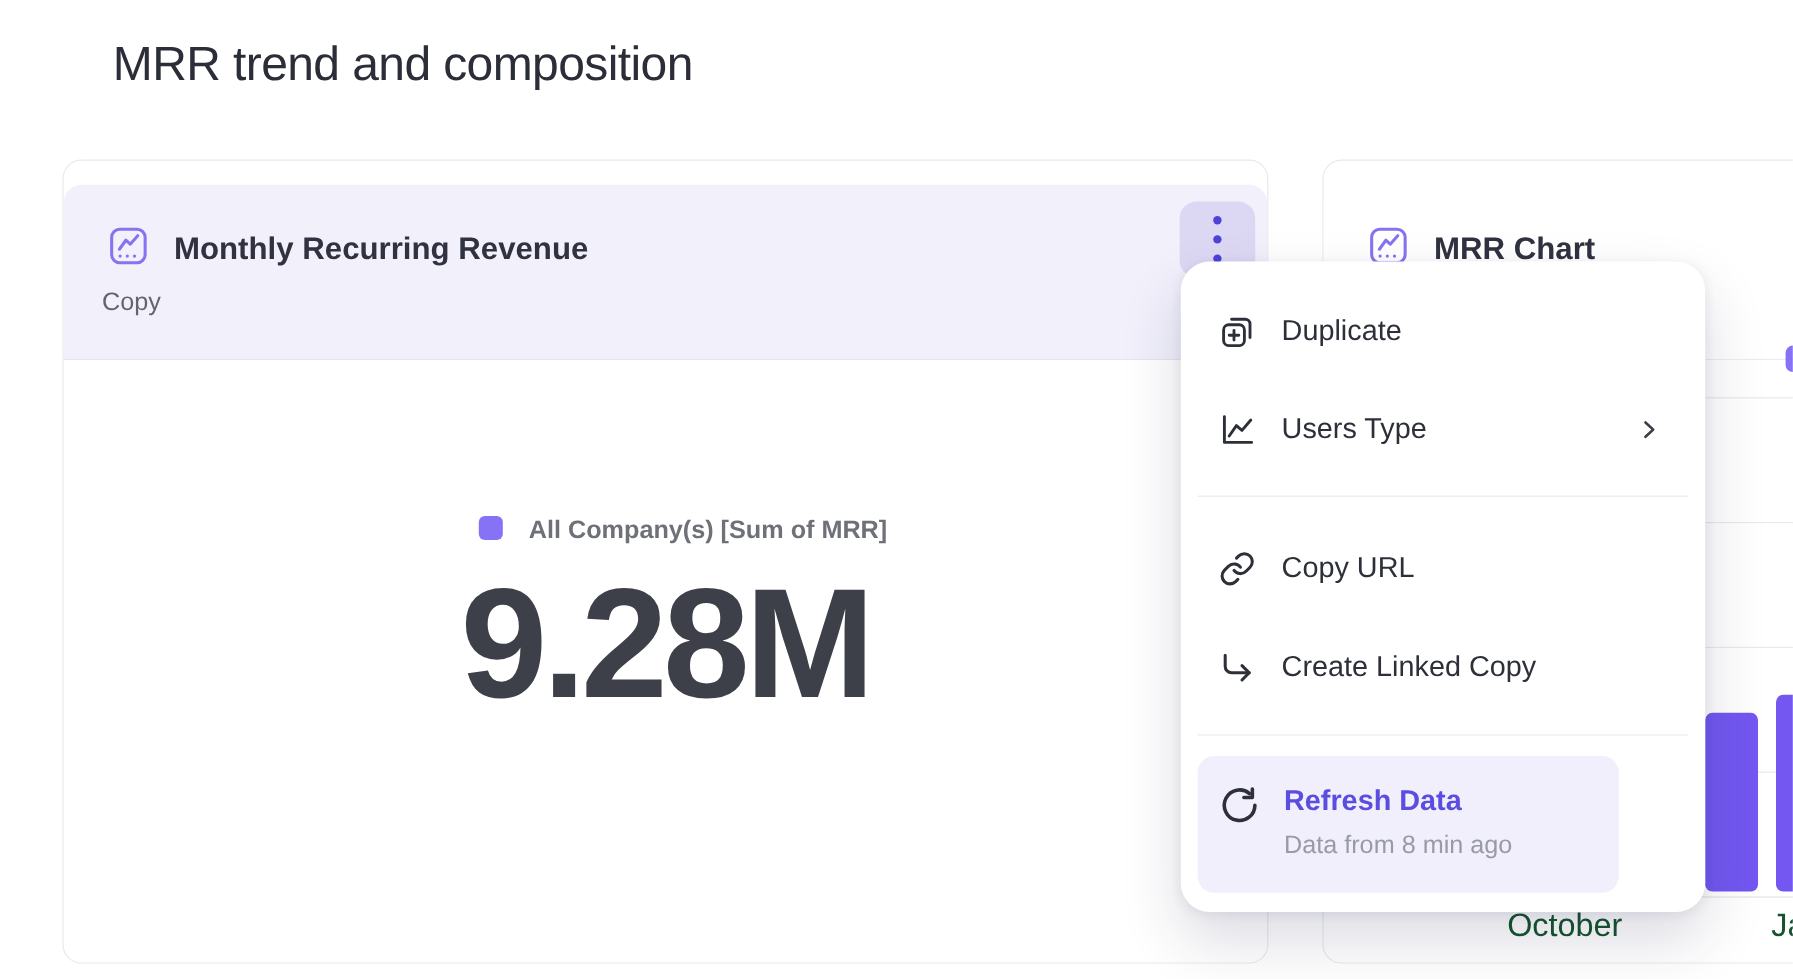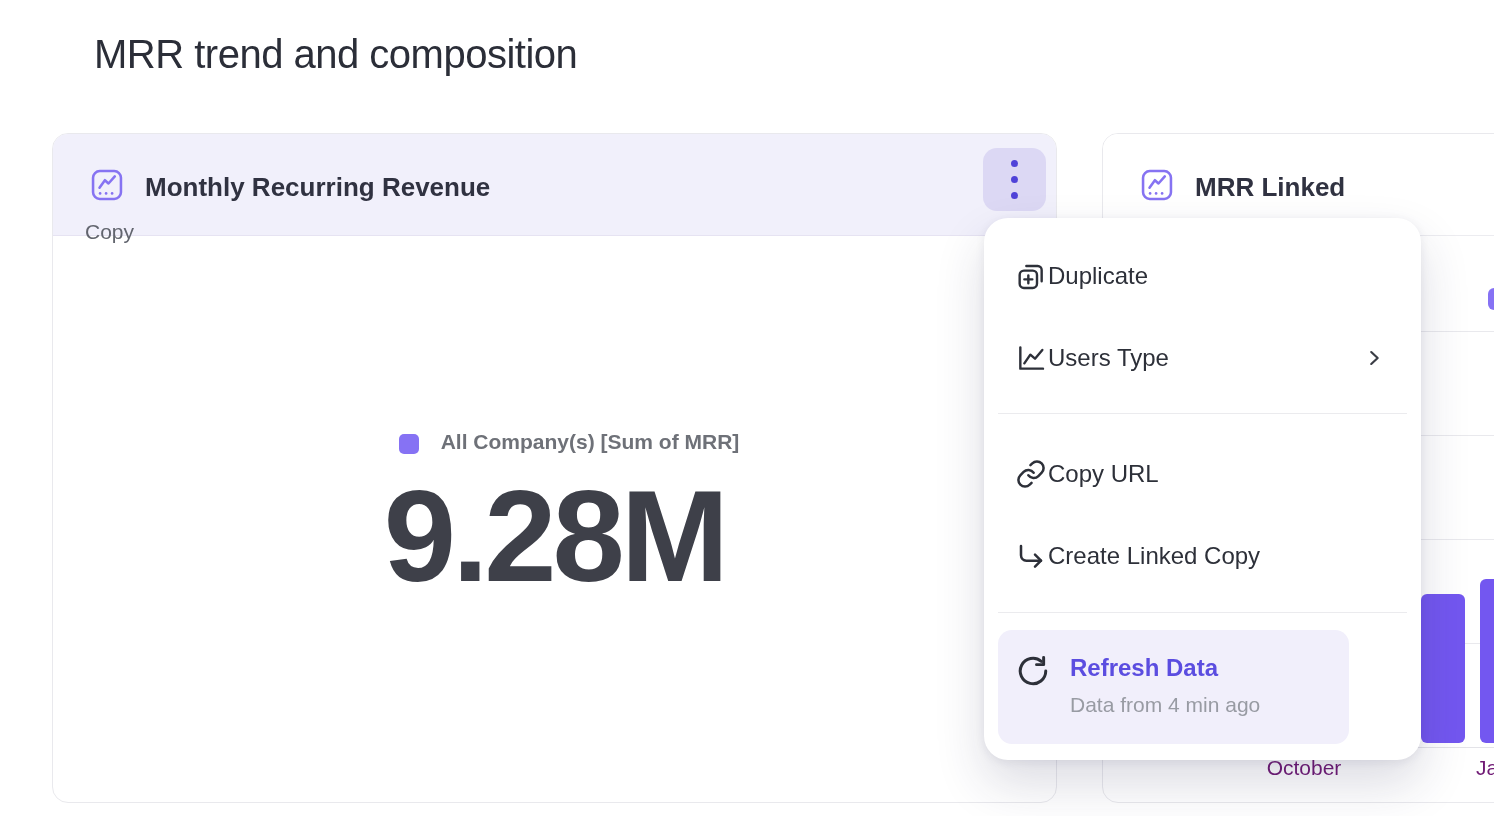--- a/index.html
+++ b/index.html
@@ -9,66 +9,66 @@
 
   .page-title { position:absolute; left:94px; top:32px; font-size:40px; font-weight:400;
     color:#2b2e38; letter-spacing:-0.5px; }
 
   
   .card { position:absolute; top:133px; height:670px; background:#fff;
     border:1px solid #e9e9ed; border-radius:16px; }
   .card-left { left:52px; width:1005px; }
   .card-right { left:1102px; width:440px; }
 
-  .card-header { position:relative; height:102px; border-bottom:1px solid #e6e3f2;
-    border-radius:15px 15px 0 0; }
+  .card-header { position:relative; height:146px; border-bottom:1px solid #e6e3f2;
+    border-radius:15px 15px 0 0;margin-top:20px; }
   .card-left .card-header { background:#f1f0fb; }
   .card-right .card-header { background:#fff; border-bottom:1px solid #ececf0; }
 
   .widget-icon { position:absolute; left:36px; top:33px; width:36px; height:36px; }
   .card-title { position:absolute; left:92px; top:38px; font-size:26px; font-weight:700;
     color:#303241; }
   .card-subtitle { position:absolute; left:32px; top:86px; font-size:21px; color:#62656e; }
 
   .kebab-btn { position:absolute; left:930px; top:14px; width:63px; height:63px;
     background:#dcd8f4; border:none; border-radius:14px; cursor:pointer;
     display:flex; flex-direction:column; align-items:center; justify-content:center; gap:9px; }
   .kebab-btn i { width:7px; height:7px; border-radius:50%; background:#4f42d8; }
 
   
   .kpi-wrap { position:absolute; left:0; right:0; top:296px; display:flex;
     flex-direction:column; align-items:center; gap:14px; }
-  .legend-row { display:flex; align-items:flex-end; gap:22px;padding-left:29px; }
+  .legend-row { display:flex; align-items:flex-start; gap:22px;padding-left:29px; }
   .legend-swatch { width:20px; height:20px; border-radius:5px; background:#8672f4; }
   .legend-label { font-size:21px; font-weight:600; color:#6e7178; }
   .kpi-value { font-size:130px; font-weight:800; color:#3e4049; letter-spacing:-4px;
     line-height:1.05;text-align:center; }
 
   
   .gridline { position:absolute; left:16px; right:0; height:1px; background:#e9e9ed; }
   .baseline { position:absolute; left:16px; right:0; height:1px; background:#e3e3e8; }
   .trend-legend-swatch { position:absolute; left:385px; top:154px; width:22px; height:22px;
     border-radius:6px; background:#8672f4; }
   .bar { position:absolute; background:#7357f0; border-radius:6px; }
   .bar-october { left:318px; top:460px; width:44px; height:149px; }
   .bar-january { left:377px; top:445px; width:60px; height:164px; }
-  .x-label { position:absolute; top:622px; font-size:21px; color:#701a75; }
+  .x-label { position:absolute; top:622px; font-size:27px; color:#14532d; }
   .x-label-october { left:140px; width:122px; text-align:center; }
   .x-label-january { left:373px; }
 
   
   .menu { position:absolute; left:984px; top:218px; width:437px; height:542px;
     background:#fff; border-radius:24px; z-index:10;
     box-shadow:0 24px 50px rgba(40,40,80,.16), 0 2px 10px rgba(40,40,80,.08); }
   .menu-item { position:absolute; left:0; width:100%; height:56px; display:flex;
     align-items:center; padding-left:30px; cursor:pointer; }
   .mi-icon { width:34px; height:34px; display:inline-flex; align-items:center;
     justify-content:center; }
   .mi-icon svg { stroke:#2d3039; }
-  .mi-label { font-size:24px; font-weight:500; color:#2d3039; }
+  .mi-label { margin-left:20px; font-size:24px; font-weight:500; color:#2d3039; }
   .mi-chevron { position:absolute; right:36px; width:22px; height:22px;
     display:inline-flex; }
   .menu-divider { position:absolute; left:14px; right:14px; height:1px; background:#ebebee; }
 
   .menu-refresh { position:absolute; left:14px; top:412px; width:351px; height:114px;
     background:#f1effb; border-radius:14px; display:flex; align-items:flex-start;
     padding:24px 0 4px 18px; cursor:pointer; }
   .refresh-texts { margin-left:20px; }
   .refresh-title { font-size:24px; font-weight:700; color:#5b4de0; }
   .refresh-sub { margin-top:11px; font-size:21px; color:#989ba3; }
@@ -113,21 +113,21 @@
   <div class="card-header">
     <span class="widget-icon">
       <svg width="36" height="36" viewBox="0 0 24 24" fill="none" stroke="#8673f2" stroke-width="1.7" stroke-linecap="round" stroke-linejoin="round">
         <rect x="2.7" y="2.7" width="18.6" height="18.6" rx="4.5"></rect>
         <polyline points="7 13.8 10.6 8.8 13 11 17.2 6.3"></polyline>
         <circle cx="7.4" cy="17.6" r="0.9" fill="#8673f2" stroke="none"></circle>
         <circle cx="11.4" cy="17.6" r="0.9" fill="#8673f2" stroke="none"></circle>
         <circle cx="15.4" cy="17.6" r="0.9" fill="#8673f2" stroke="none"></circle>
       </svg>
     </span>
-    <h2 class="card-title">MRR Linked</h2>
+    <h2 class="card-title">MRR Chart</h2>
   </div>
 
   <span class="trend-legend-swatch"></span>
 
   <div class="gridline" style="top:197px"></div>
   <div class="gridline" style="top:301px"></div>
   <div class="gridline" style="top:405px"></div>
   <div class="gridline" style="top:509px"></div>
   <div class="baseline" style="top:613px"></div>
 
@@ -192,16 +192,16 @@
 
   <div class="menu-refresh">
     <span class="mi-icon">
       <svg width="34" height="34" viewBox="0 0 24 24" fill="none" stroke="#5b4de0" stroke-width="2.1" stroke-linecap="round" stroke-linejoin="round">
         <path d="M21 12a9 9 0 1 1-3.16-6.84"></path>
         <polyline points="19.5 2.5 19.5 7.5 14.5 7.5"></polyline>
       </svg>
     </span>
     <div class="refresh-texts">
       <div class="refresh-title">Refresh Data</div>
-      <div class="refresh-sub">Data from 4 min ago</div>
+      <div class="refresh-sub">Data from 8 min ago</div>
     </div>
   </div>
 </div>
 
 </body></html>

